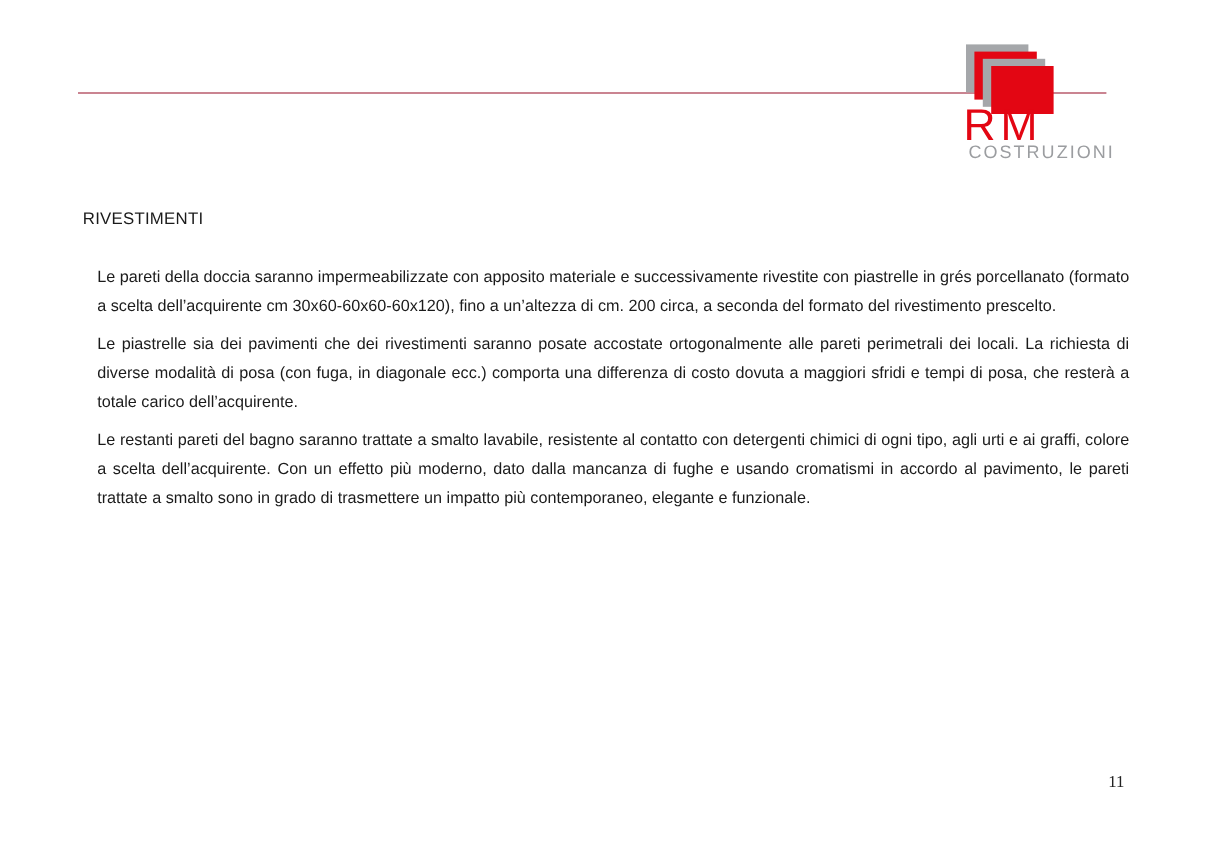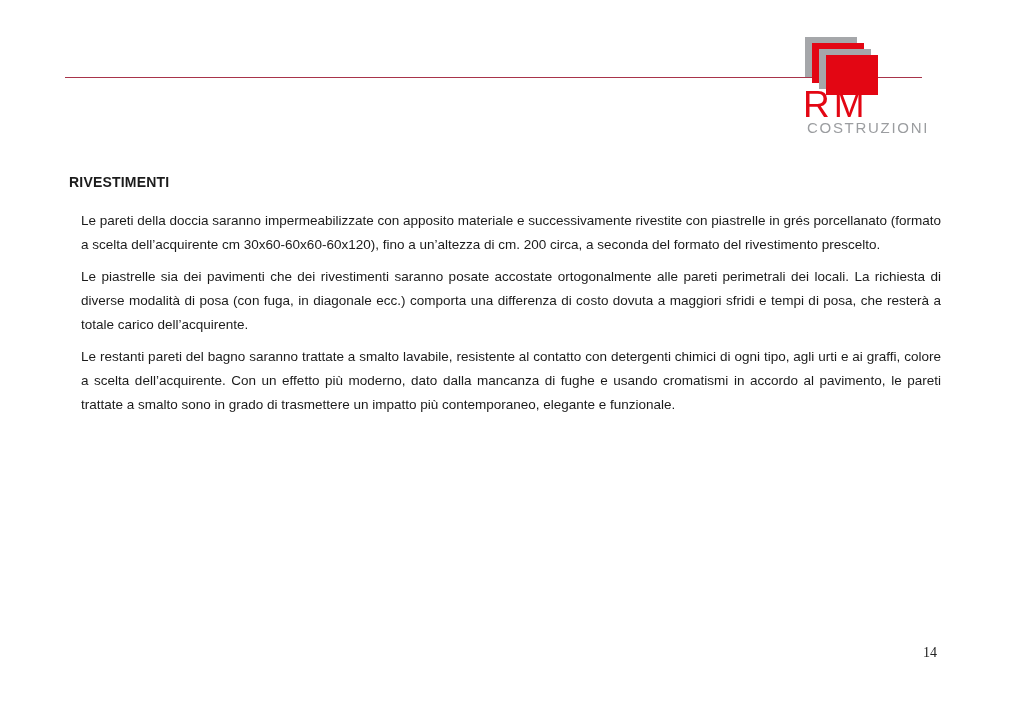--- a/index.html
+++ b/index.html
@@ -76,24 +76,24 @@
 
   
   .content {
     position: absolute;
     left: 69px;
     top: 170px;
     width: 872px;
   }
   .heading {
     font-size: 14px;
-    font-weight: bold;
+    font-weight: normal;
     line-height: 24px;
     letter-spacing: 0.2px;
-    margin: 0 0 15px 0;
+    margin: 0 0 25px 0;
   }
   .content p {
     font-size: 13.5px;
     line-height: 24px;
     text-align: justify;
     margin: 0 0 8px 12px;
   }
 
   
   .page-number {
@@ -123,15 +123,15 @@
     <div class="logo-sub">COSTRUZIONI</div>
   </div>
 
   <div class="content">
     <h1 class="heading">RIVESTIMENTI</h1>
     <p>Le pareti della doccia saranno impermeabilizzate con apposito materiale e successivamente rivestite con piastrelle in grés porcellanato (formato a scelta dell’acquirente cm 30x60-60x60-60x120), fino a un’altezza di cm. 200 circa, a seconda del formato del rivestimento prescelto.</p>
     <p>Le piastrelle sia dei pavimenti che dei rivestimenti saranno posate accostate ortogonalmente alle pareti perimetrali dei locali. La richiesta di diverse modalità di posa (con fuga, in diagonale ecc.) comporta una differenza di costo dovuta a maggiori sfridi e tempi di posa, che resterà a totale carico dell’acquirente.</p>
     <p>Le restanti pareti del bagno saranno trattate a smalto lavabile, resistente al contatto con detergenti chimici di ogni tipo, agli urti e ai graffi, colore a scelta dell’acquirente. Con un effetto più moderno, dato dalla mancanza di fughe e usando cromatismi in accordo al pavimento, le pareti trattate a smalto sono in grado di trasmettere un impatto più contemporaneo, elegante e funzionale.</p>
   </div>
 
-  <div class="page-number">14</div>
+  <div class="page-number">11</div>
 
 </div>
 
 </body></html>

